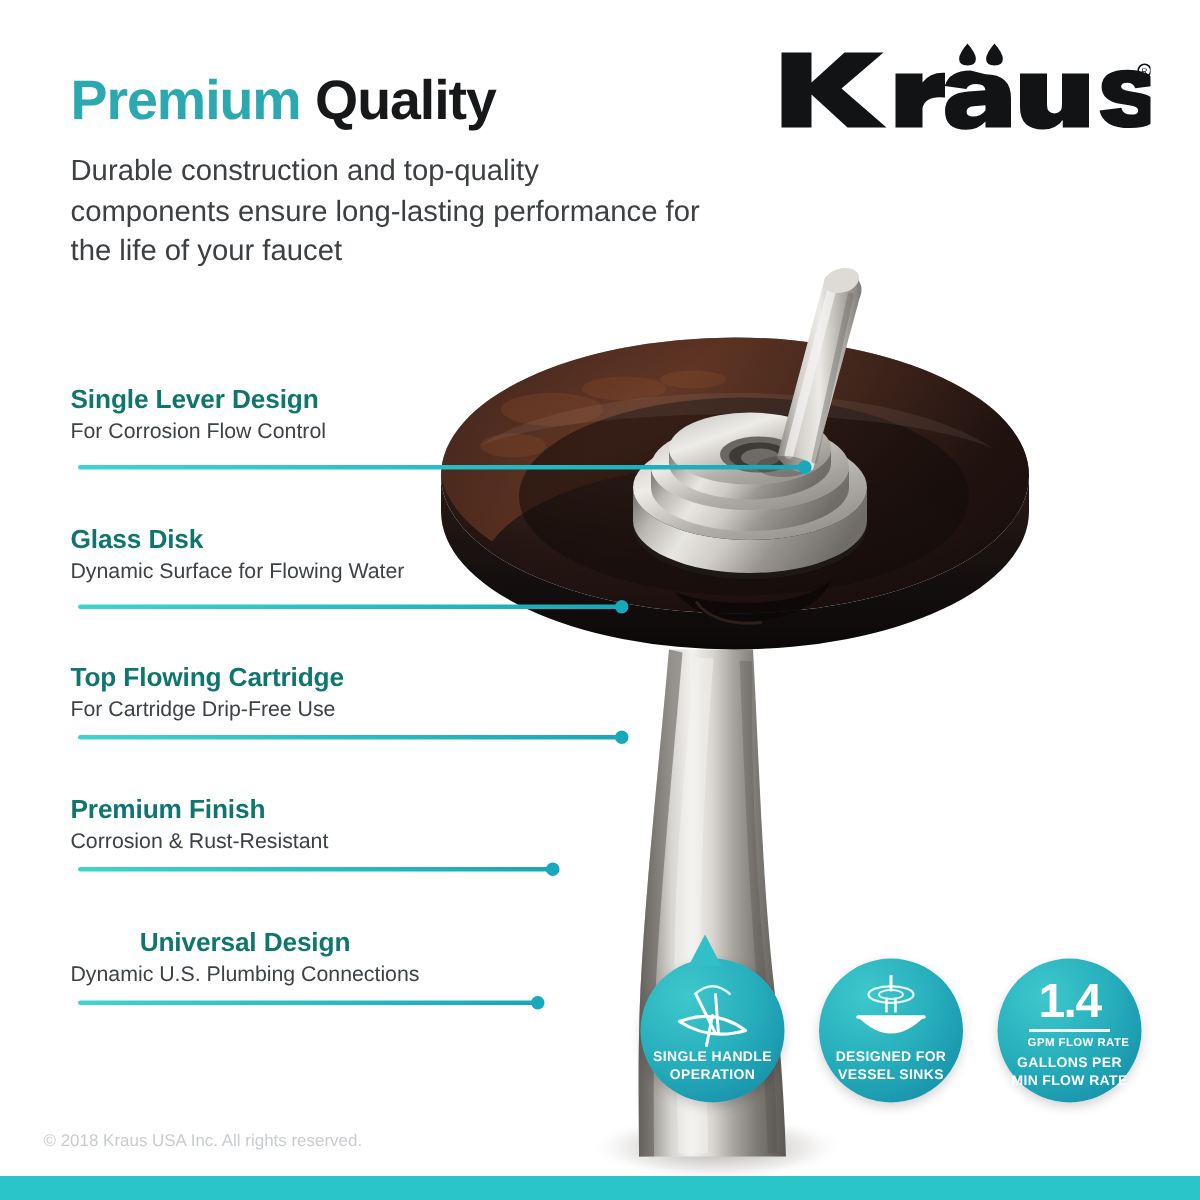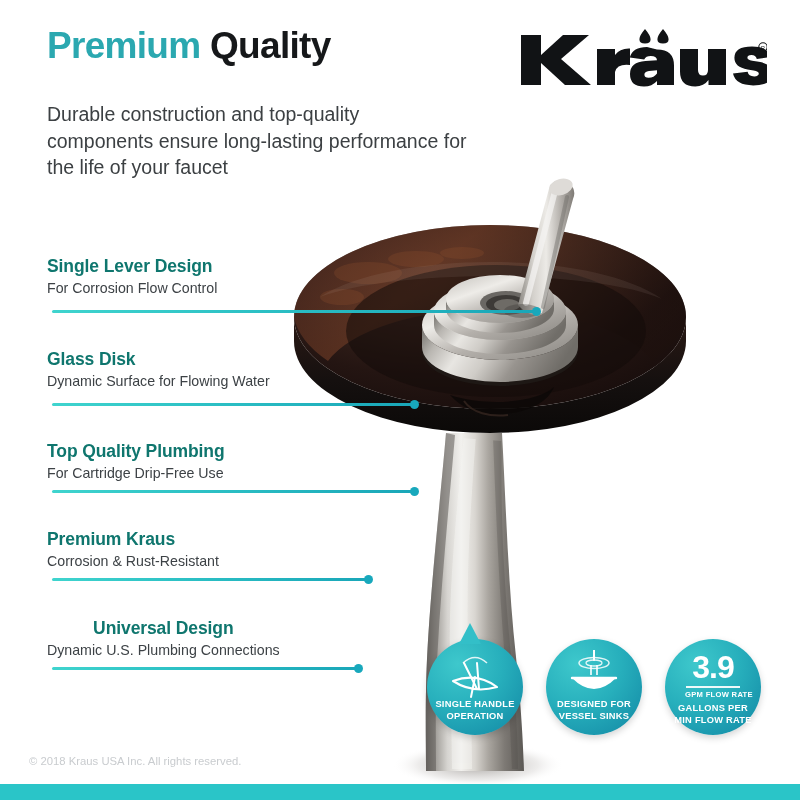--- a/index.html
+++ b/index.html
@@ -8,21 +8,21 @@
     background:#ffffff;
     font-family:"Liberation Sans","DejaVu Sans",sans-serif;
     overflow:hidden;
     position:relative;
     -webkit-font-smoothing:antialiased;
   }
   #stage{position:absolute;left:0;top:0;width:800px;height:800px;overflow:hidden;background:#fff;}
 
   
   .headline{
-    position:absolute;left:47px;top:27px;
+    position:absolute;left:47px;top:48px;
     font-size:37px;font-weight:bold;letter-spacing:-0.7px;
     white-space:nowrap;line-height:1;
   }
   .headline .w1{color:#2BA8B0;}
   .headline .w2{color:#16181a;}
 
   .subhead{
     position:absolute;left:47px;top:101px;width:420px;
     font-size:19.5px;line-height:26.5px;color:#3c4043;font-weight:400;
   }
@@ -248,28 +248,28 @@
   <div class="dot" style="left:532px;top:307px;"></div>
 
   <div class="feat" style="top:348px;">
     <div class="ttl">Glass Disk</div>
     <div class="sub">Dynamic Surface for Flowing Water</div>
   </div>
   <div class="conn" style="left:52px;top:403px;width:366px;"></div>
   <div class="dot" style="left:410px;top:400px;"></div>
 
   <div class="feat" style="top:440px;">
-    <div class="ttl">Top Quality Plumbing</div>
+    <div class="ttl">Top Flowing Cartridge</div>
     <div class="sub">For Cartridge Drip-Free Use</div>
   </div>
   <div class="conn" style="left:52px;top:490px;width:366px;"></div>
   <div class="dot" style="left:410px;top:487px;"></div>
 
   <div class="feat" style="top:528px;">
-    <div class="ttl">Premium Kraus</div>
+    <div class="ttl">Premium Finish</div>
     <div class="sub">Corrosion &amp; Rust-Resistant</div>
   </div>
   <div class="conn" style="left:52px;top:578px;width:320px;"></div>
   <div class="dot" style="left:364px;top:575px;"></div>
 
   <div class="feat" style="top:617px;text-align:center;">
     <div class="ttl">Universal Design</div>
     <div class="sub">Dynamic U.S. Plumbing Connections</div>
   </div>
   <div class="conn" style="left:52px;top:667px;width:310px;"></div>
@@ -305,21 +305,21 @@
         <path d="M28 24 L24 44" stroke="#fff" stroke-width="2" fill="none" stroke-linecap="round"></path>
       </svg>
     </div>
     <div class="cap" style="top:60px;">
       <div>SINGLE HANDLE</div>
       <div>OPERATION</div>
     </div>
   </div>
 
   <div class="badge" style="left:665px;top:639px;">
-    <div class="bignum">3.9</div>
+    <div class="bignum">1.4</div>
     <div class="rule"></div>
     <div class="gpm">GPM FLOW RATE</div>
     <div class="cap" style="top:64px;">
       <div>GALLONS PER</div>
       <div>MIN FLOW RATE</div>
     </div>
   </div>
 
   <div class="copyright">© 2018 Kraus USA Inc. All rights reserved.</div>
   <div class="bottombar"></div>

